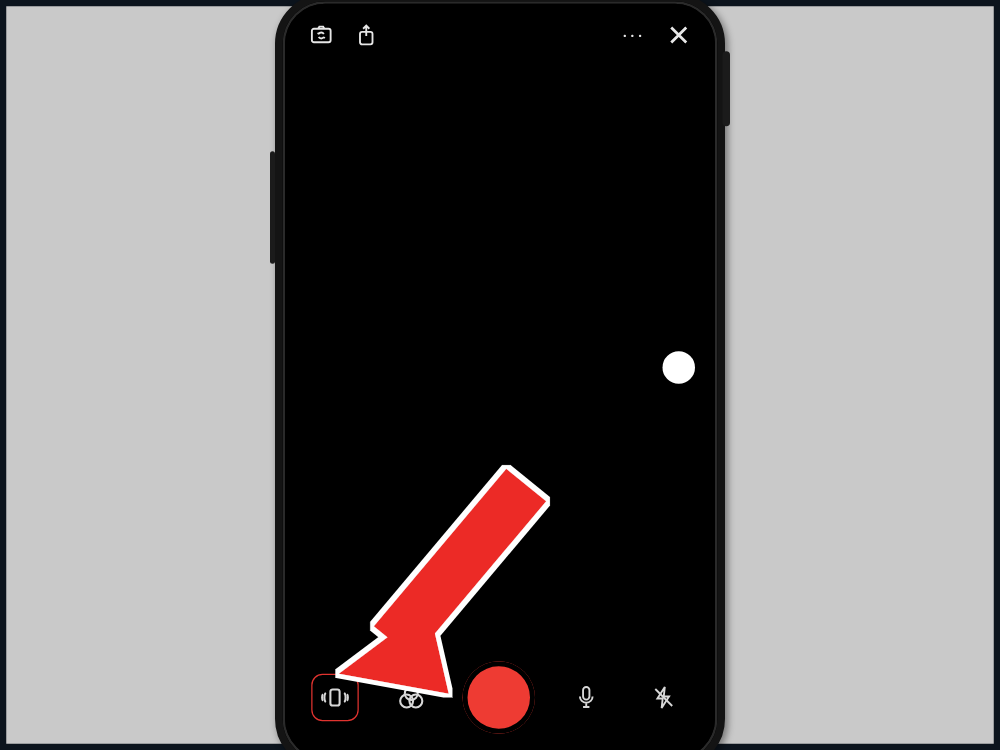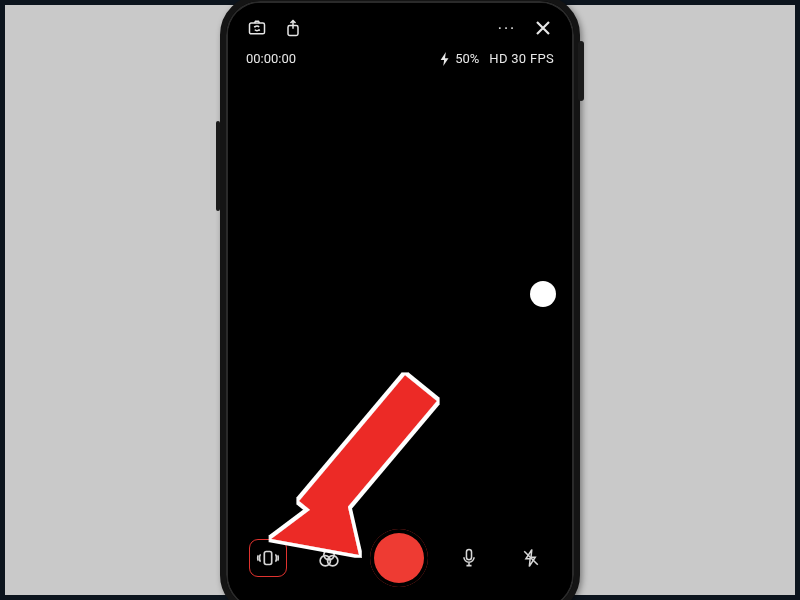--- a/index.html
+++ b/index.html
@@ -57,31 +57,20 @@
         </div>
         <div class="spacer"></div>
         <div class="icon-btn dots">···</div>
         <div class="icon-btn close-x">
           <svg viewBox="0 0 16 16">
               <path d="M2 2l12 12M14 2L2 14"></path>
             </svg>
         </div>
       </div>
 
-      <div class="info-row">
-        <span>00:00:00</span>
-        <div class="spacer"></div>
-        <span class="flash-pct">
-          <svg viewBox="0 0 12 16">
-              <path d="M7 0L1 9h4l-1 7 6-9H6z"></path>
-            </svg>
-          <span>50%</span>
-        </span>
-        <span class="hd">HD 30 FPS</span>
-      </div>
 
       <div class="focus-dot"></div>
 
       <div class="bottom">
         <div class="ctrl highlight">
           <svg viewBox="0 0 26 26" width="24" height="24">
             <rect x="9" y="6" width="8" height="14" rx="2"></rect>
             <path d="M5 9c-1.6 1.2-1.6 6.8 0 8M21 9c1.6 1.2 1.6 6.8 0 8"></path>
             <path d="M2.6 10.2c-1 .9-1 4.7 0 5.6M23.4 10.2c1 .9 1 4.7 0 5.6"></path>
           </svg>

